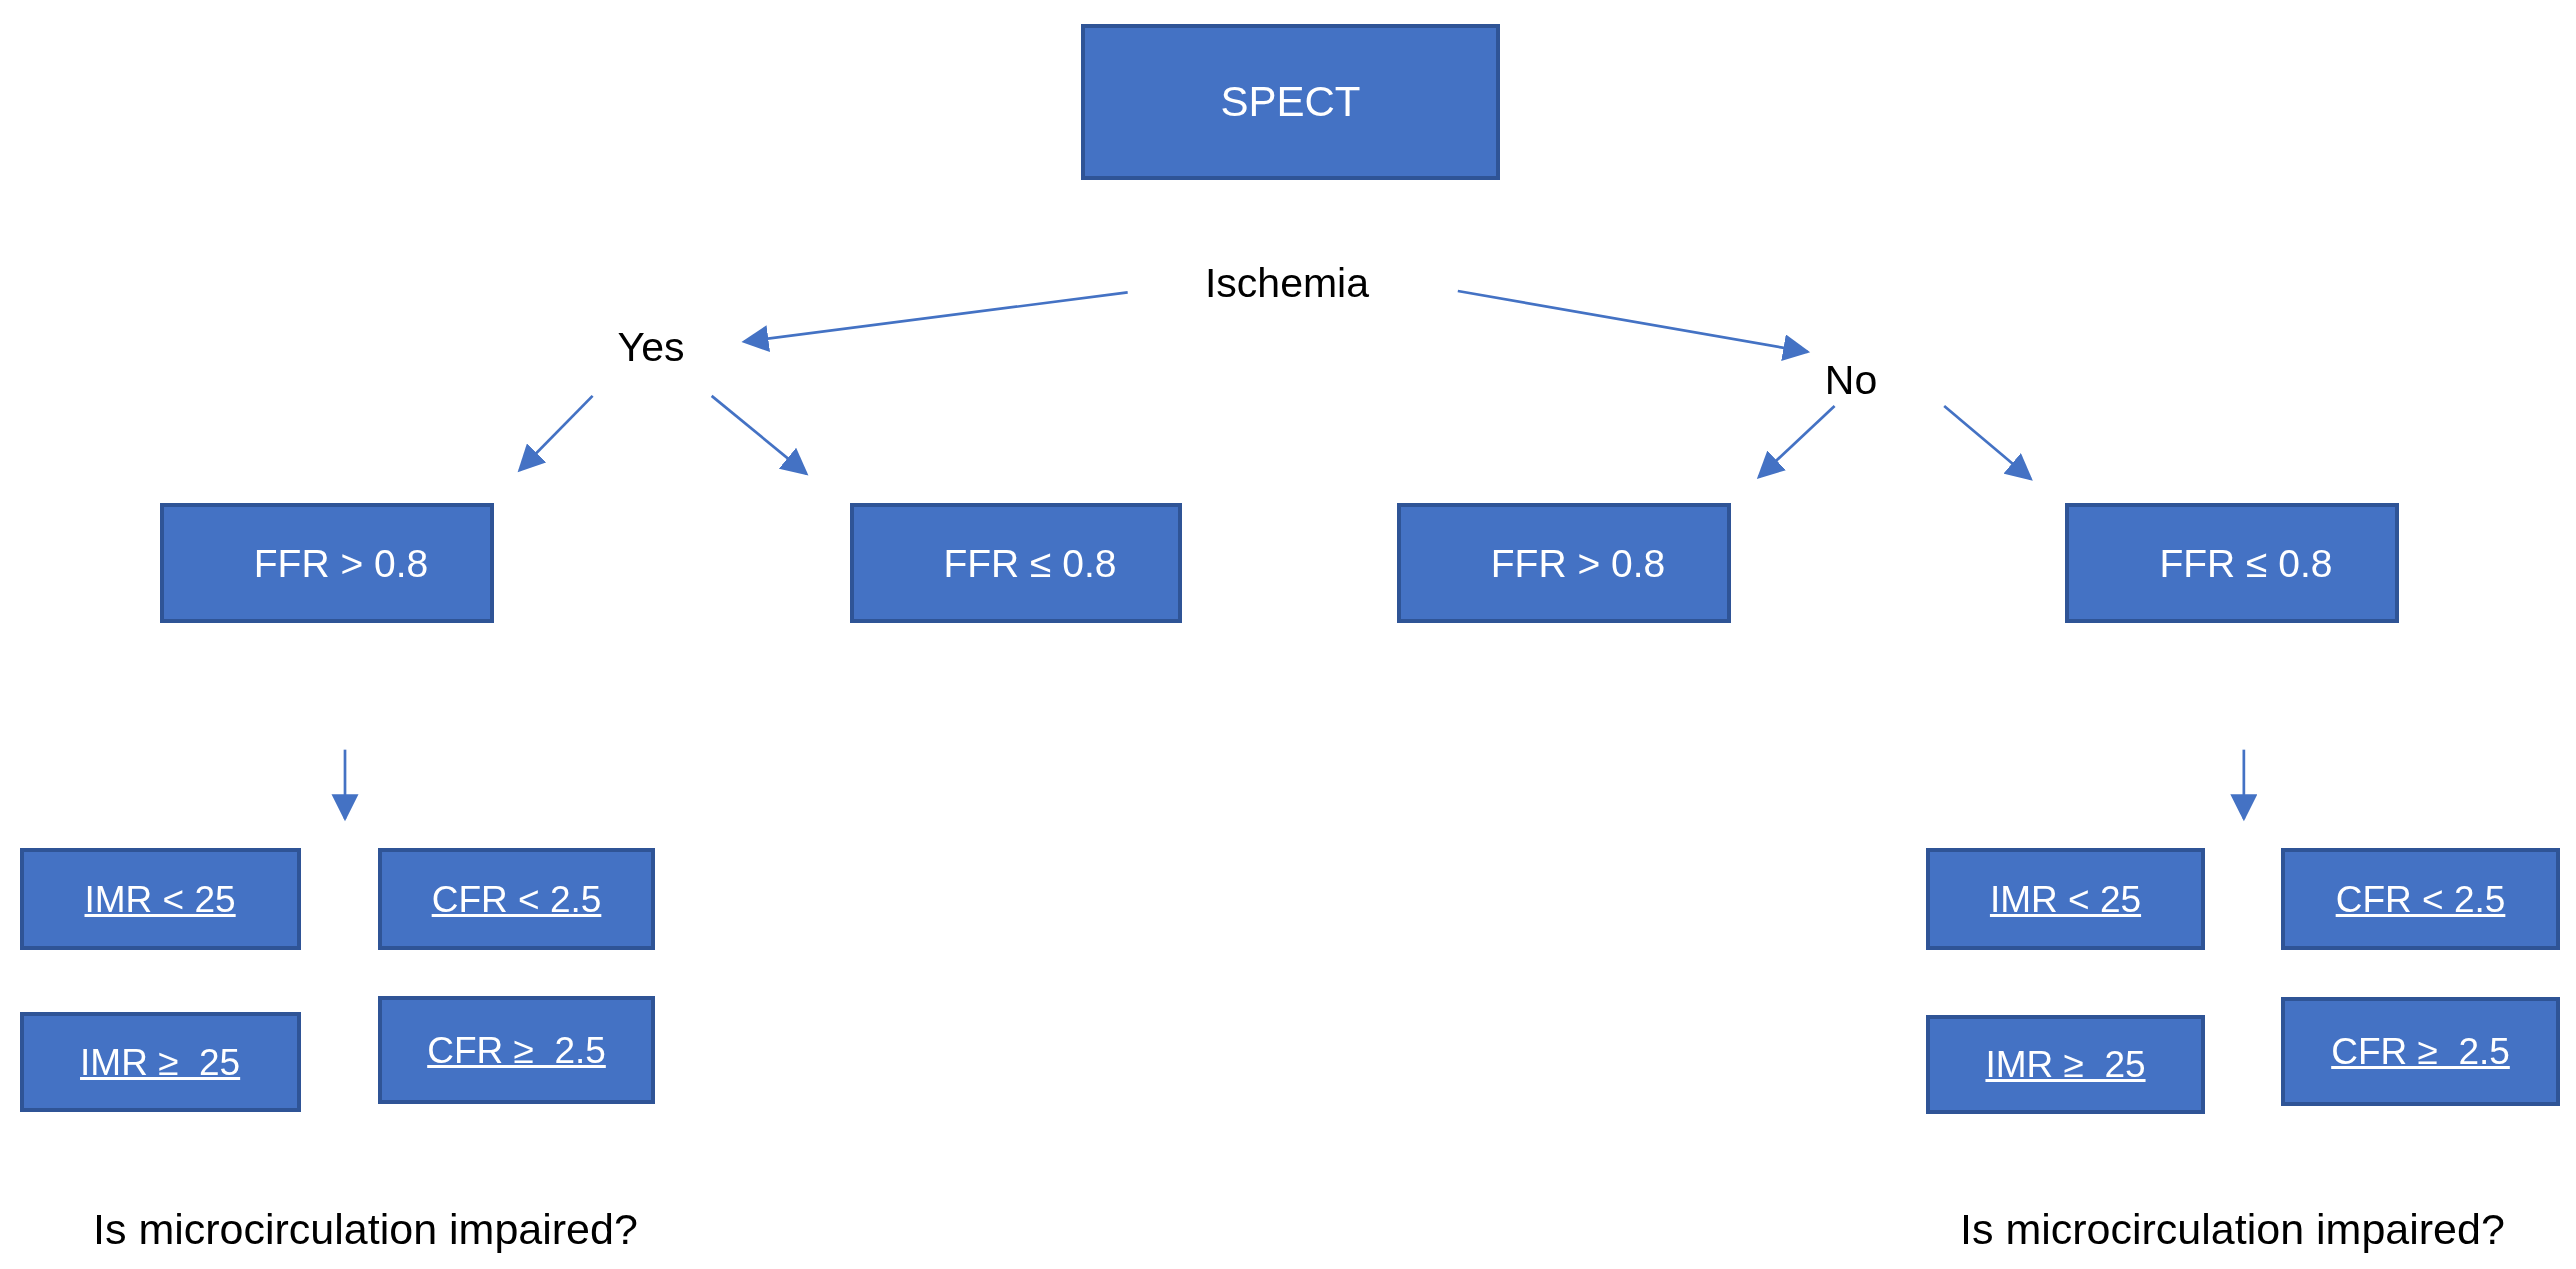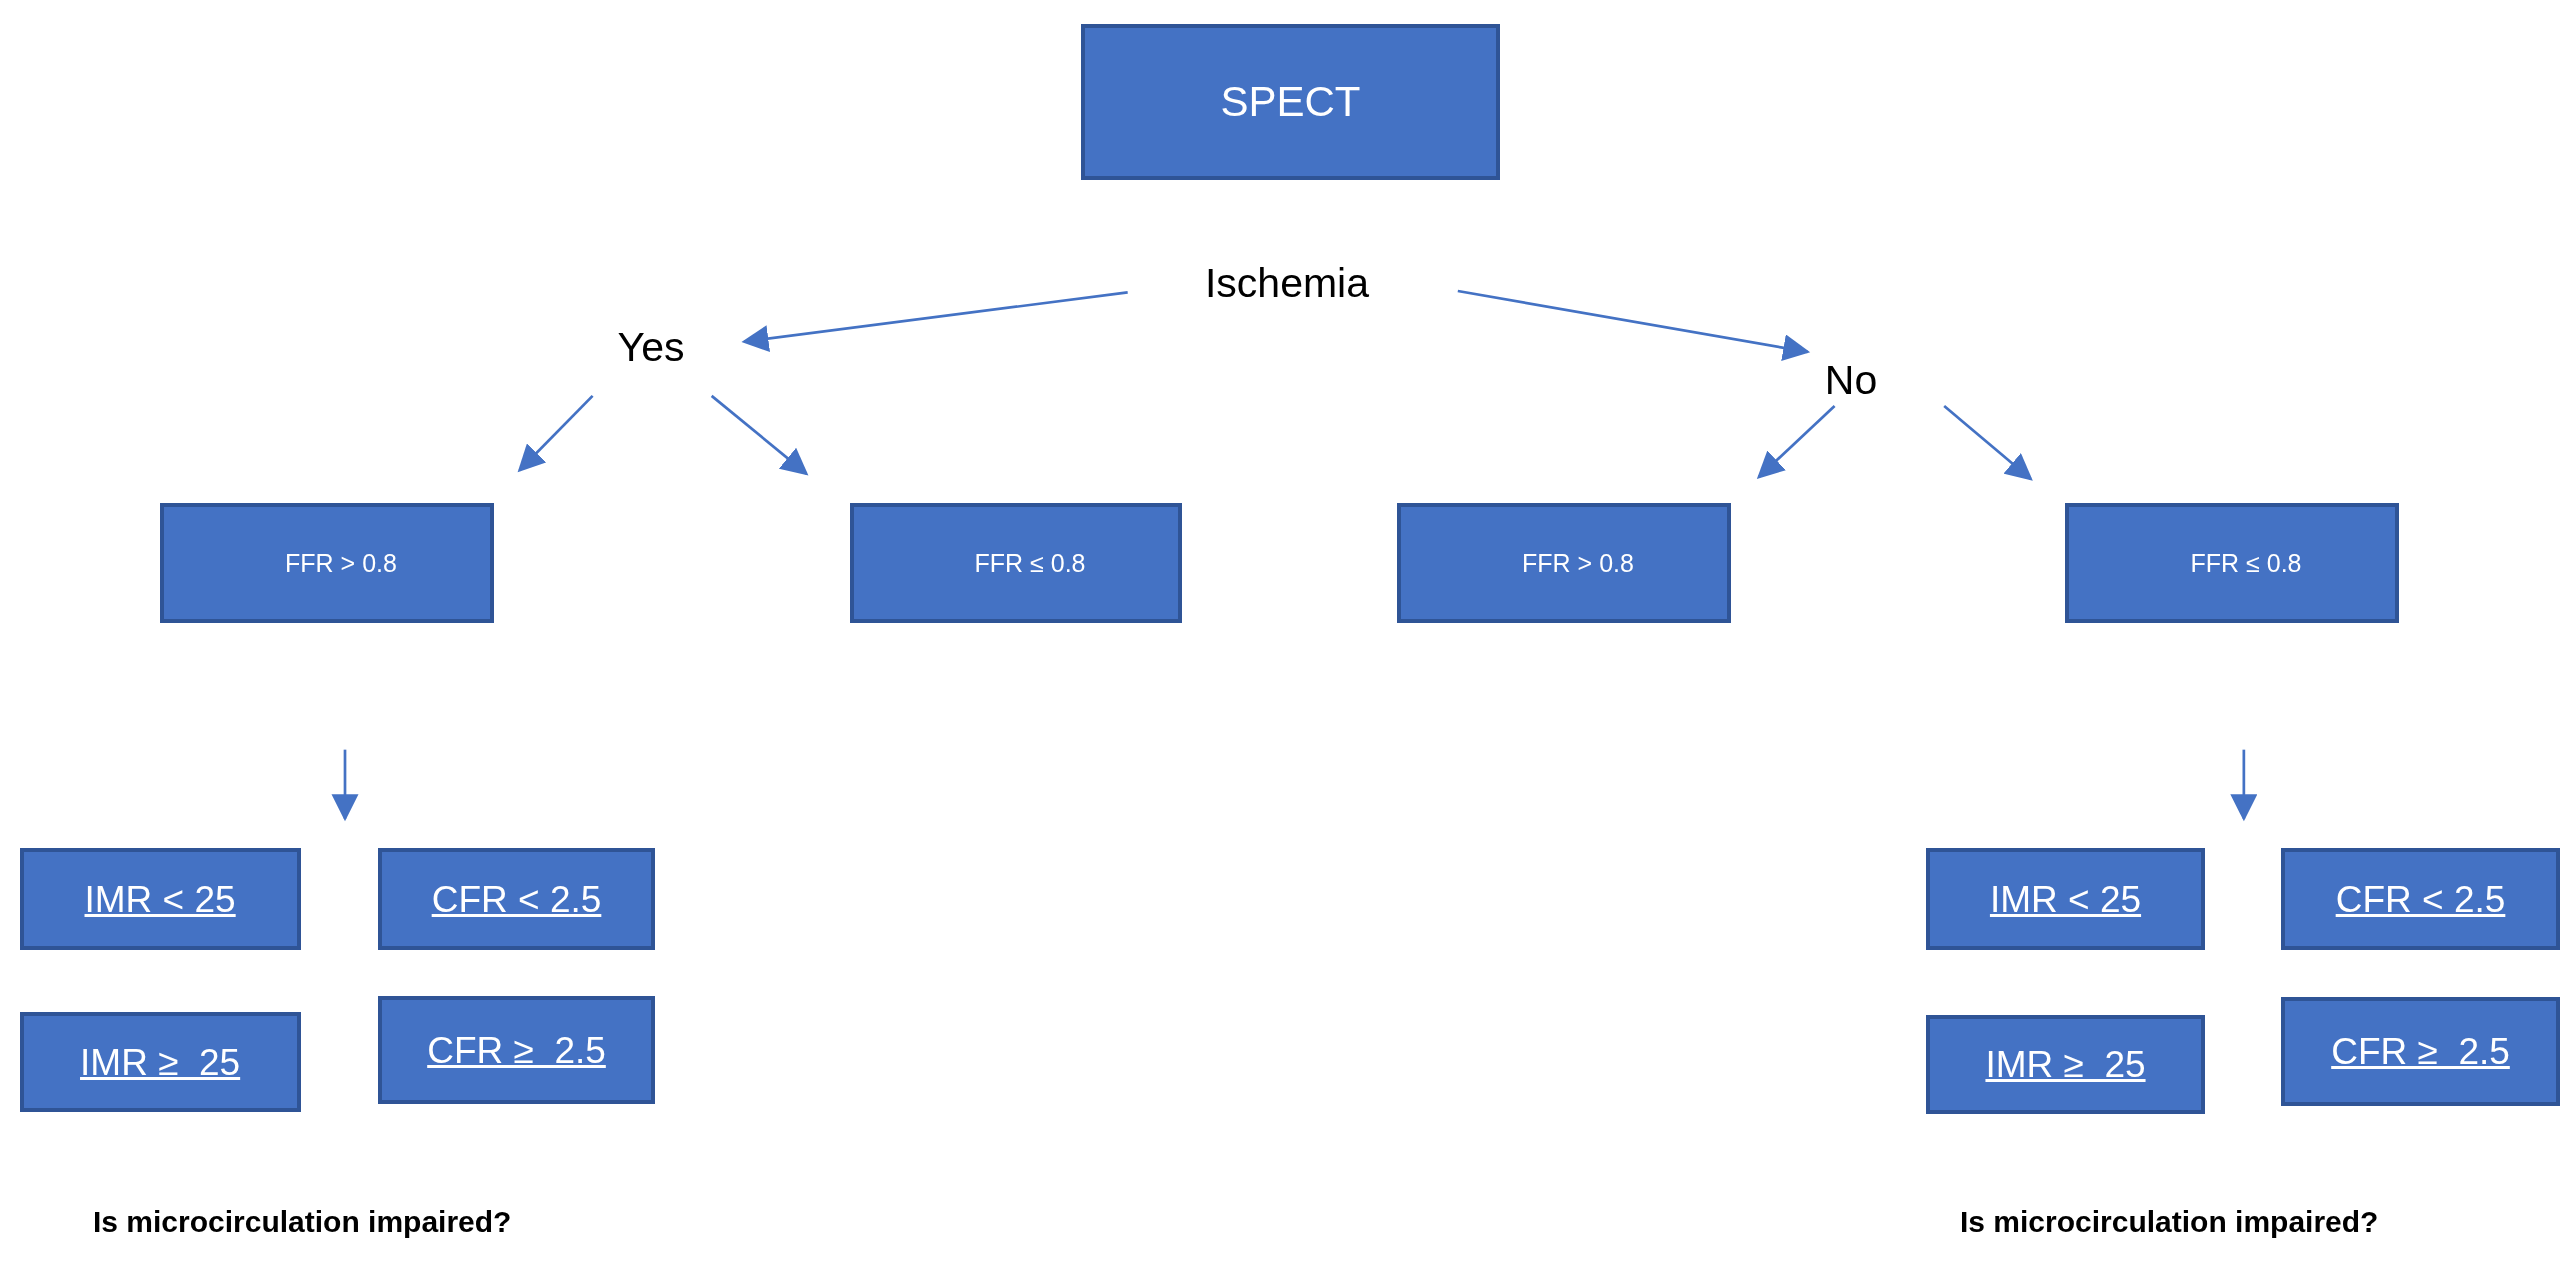--- a/index.html
+++ b/index.html
@@ -31,31 +31,31 @@
     align-items:center;
     justify-content:center;
   }
   .node .node-label{
     color:var(--box-text);
     white-space:pre;
     text-align:center;
     line-height:1;
   }
   .fs62 .node-label{font-size:42px;}
-  .fs58 .node-label{font-size:25px;margin-left:28px;}
+  .fs58 .node-label{font-size:39px;margin-left:28px;}
   .fs55 .node-label{font-size:37px;text-decoration:underline;}
   .text-label{
     position:absolute;
     color:var(--label-text);
     white-space:pre;
     line-height:1.15;
   }
   .centered{transform:translateX(-50%);}
   .fsl60{font-size:41px;margin-top:22px;}
-  .fsl64{font-size:30px;font-weight:bold;}
+  .fsl64{font-size:43px;}
   svg.connectors{
     position:absolute;
     left:0; top:0;
     width:2576px;
     height:1270px;
     pointer-events:none;
   }
   svg.connectors line{
     stroke:var(--arrow);
     stroke-width:4;

